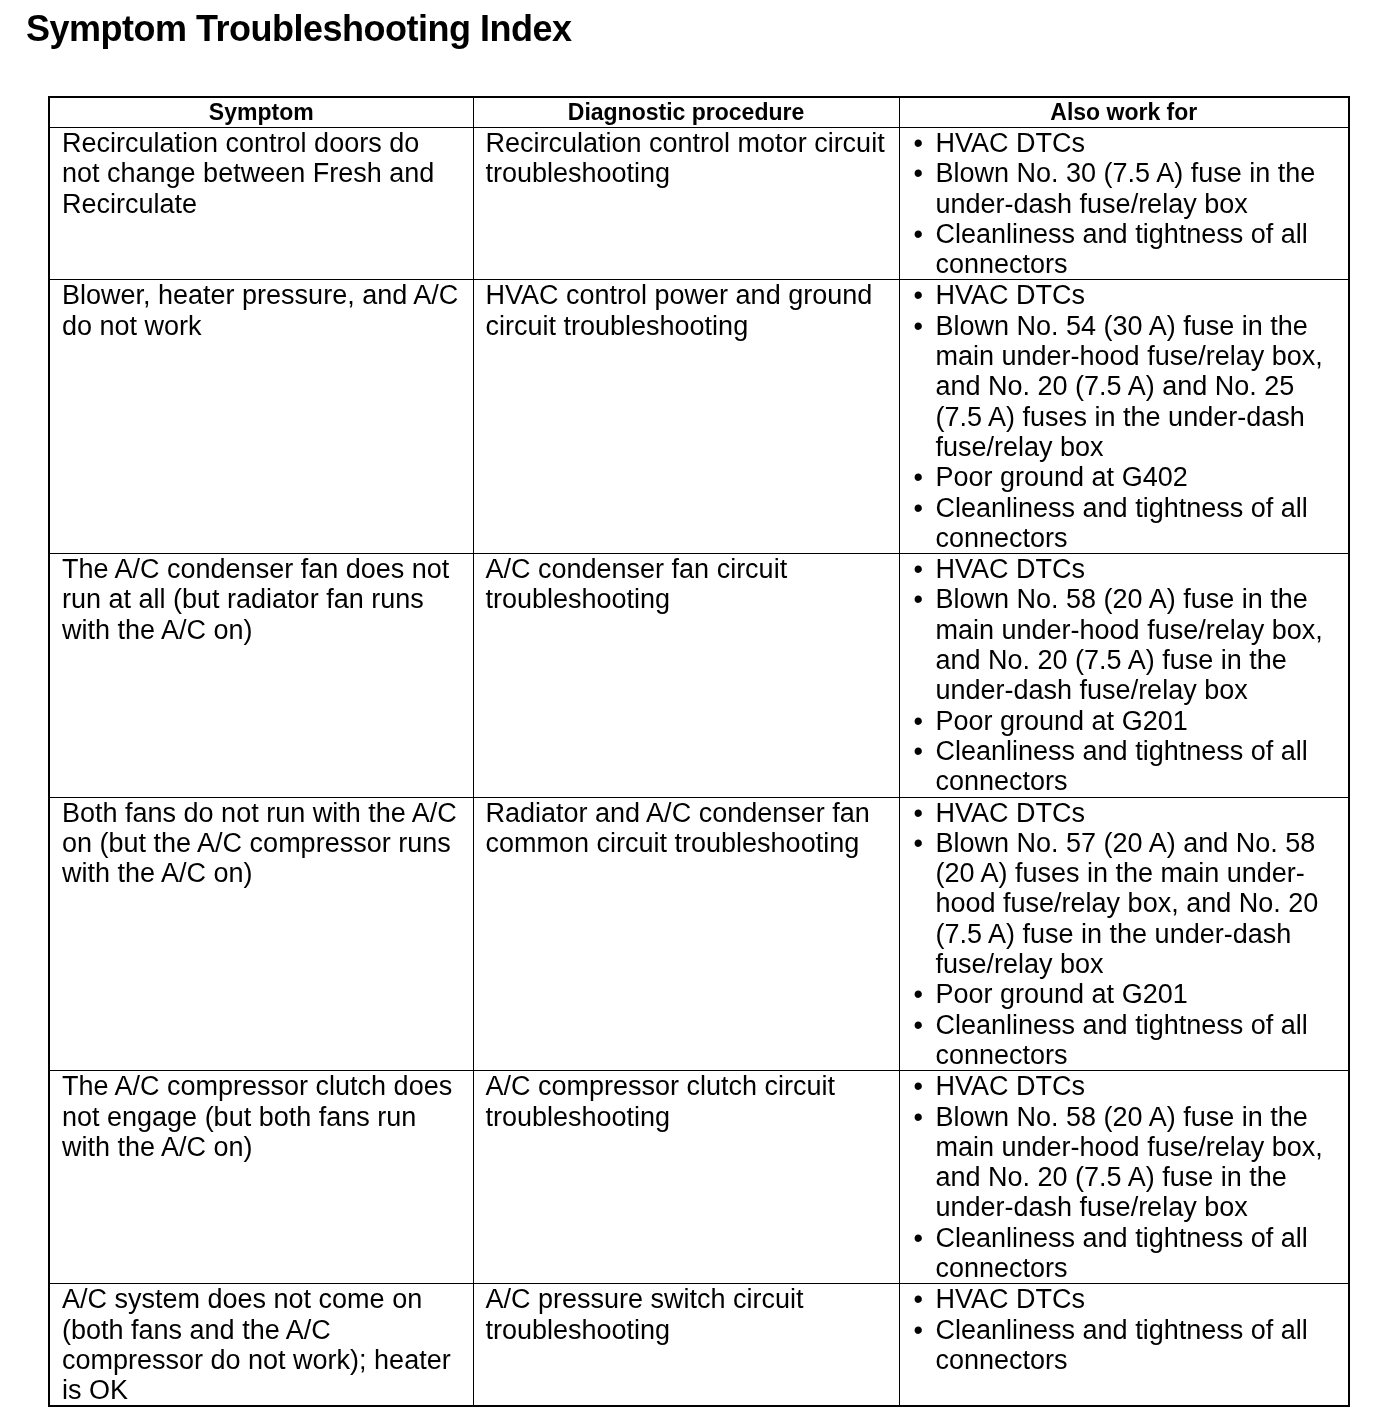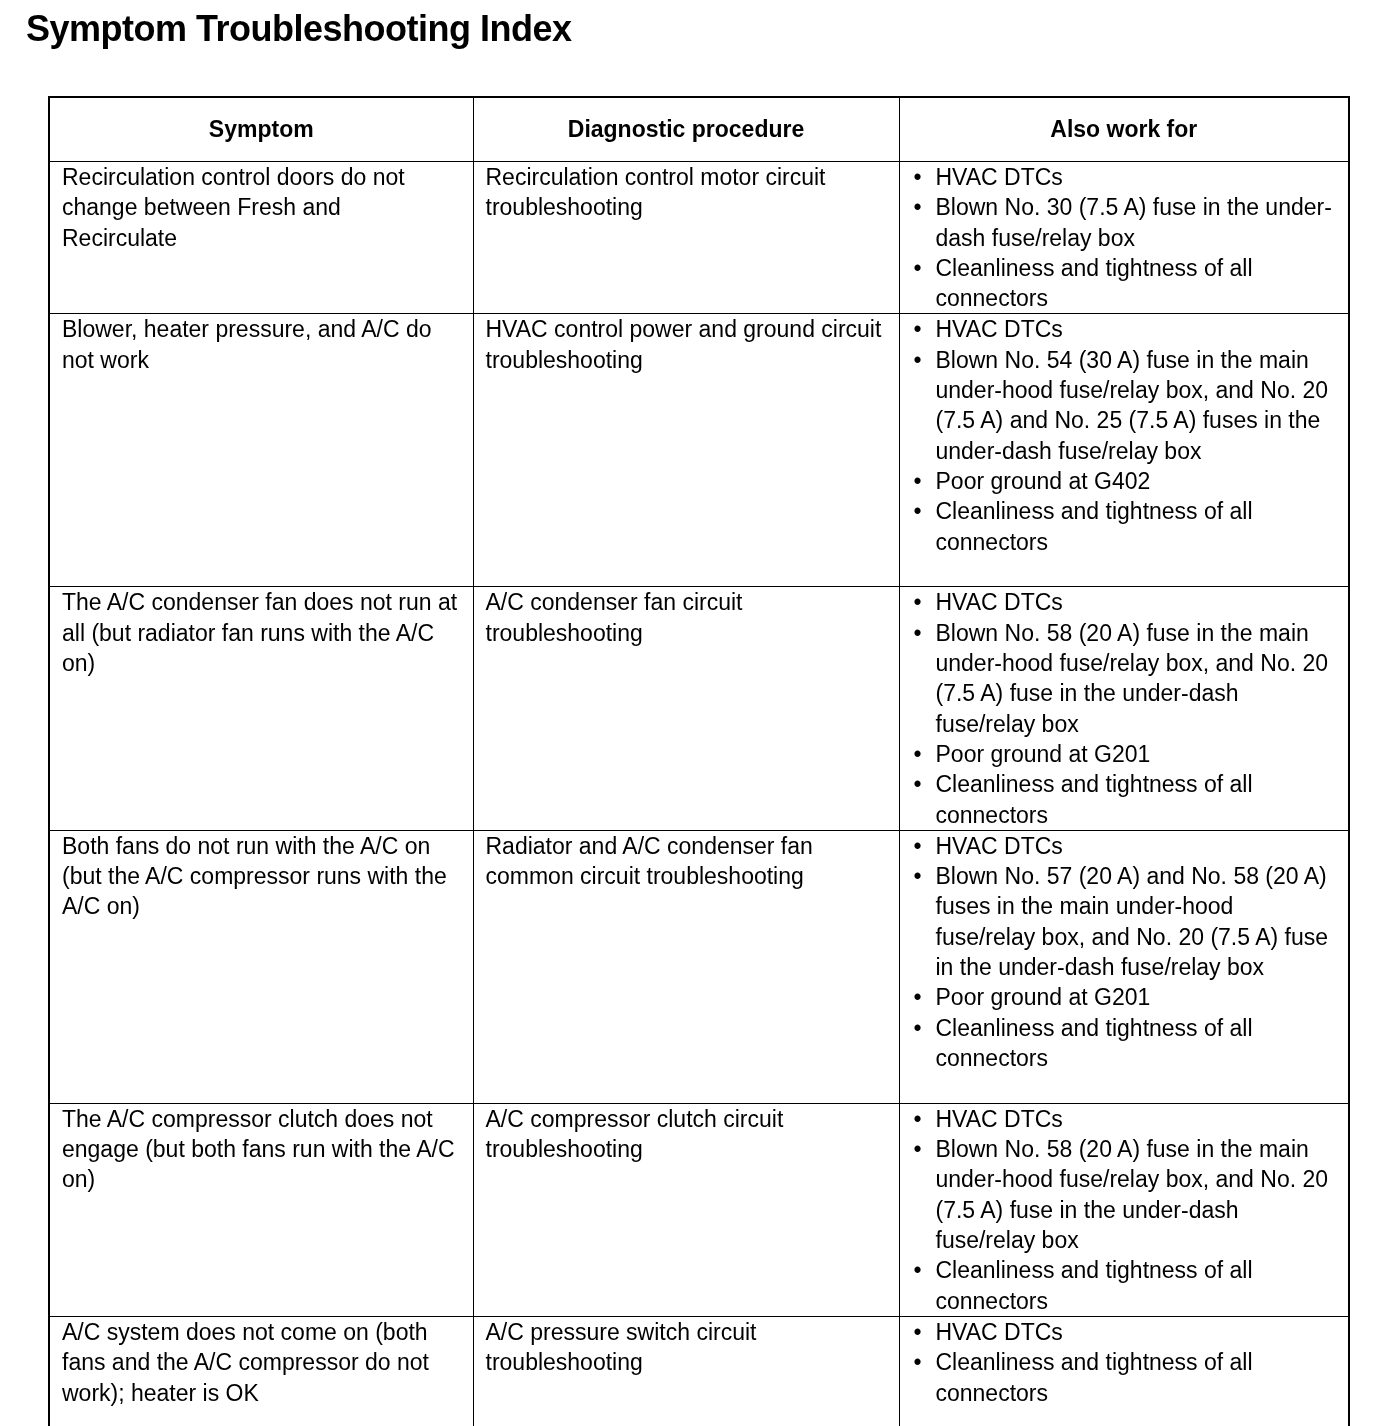--- a/index.html
+++ b/index.html
@@ -1,20 +1,20 @@
 <!DOCTYPE html>
 <html><head>
 <meta charset="utf-8">
 <style>
   html, body { margin:0; padding:0; background:#ffffff; }
   body { width:1392px; height:1426px; position:relative; overflow:hidden; color:#000; font-family:"Liberation Sans", sans-serif; }
   .title { position:absolute; left:26px; top:8px; font-size:36px; font-weight:bold; letter-spacing:-0.5px; margin:0; }
   table { position:absolute; left:48px; top:96px; width:1300px; border-collapse:collapse; border:2px solid #000; table-layout:fixed; }
-  th, td { border:1.5px solid #000; vertical-align:top; padding:0 12px; font-size:23px; line-height:30.3px; }
-  th { font-weight:bold; text-align:center; font-size:23px; line-height:29px; padding:17px; height:29px; }
+  th, td { border:1.5px solid #000; vertical-align:top; padding:0 12px; font-size:27px; line-height:30.3px; }
+  th { font-weight:bold; text-align:center; font-size:23px; line-height:29px; padding:0; height:29px; }
   td ul { list-style:none; margin:0; padding:0; }
   td li { position:relative; padding-left:24px; }
   td li::before { content:"\2022"; position:absolute; left:2px; top:0; }
   col.c1 { width:424px; } col.c2 { width:426px; } col.c3 { width:450px; }
   td.c3 { }
 </style>
 </head>
 <body>
 
 <h1 class="title">Symptom Troubleshooting Index</h1>

